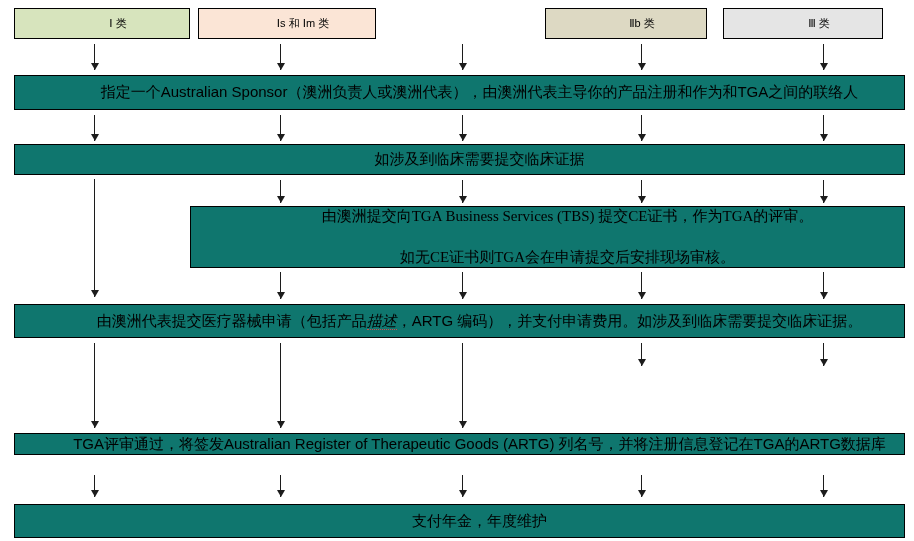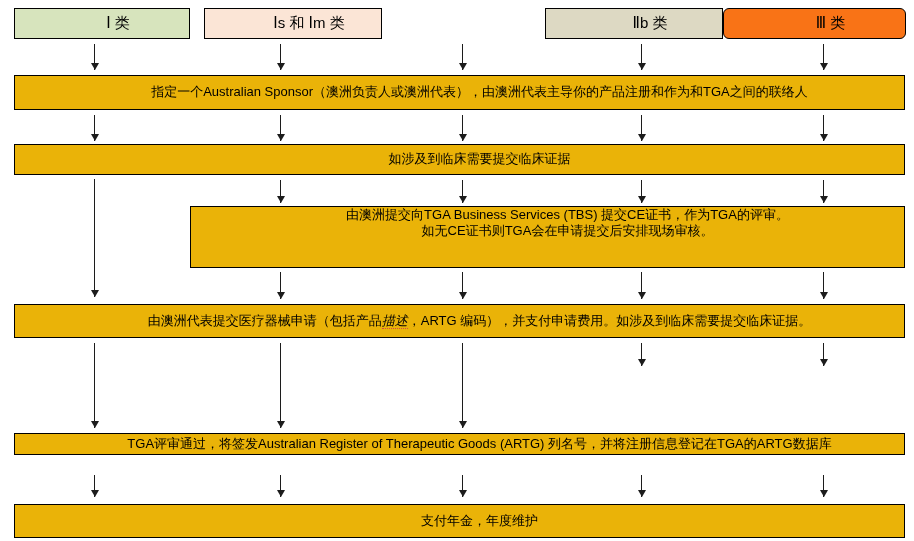--- a/index.html
+++ b/index.html
@@ -1,51 +1,51 @@
 <!DOCTYPE html>
 <html><head>
 <meta charset="utf-8">
 <style>
   html,body{margin:0;padding:0;background:#ffffff;}
   body{font-family:"Liberation Sans","DejaVu Sans",sans-serif;color:#000;}
   .canvas{position:relative;width:914px;height:541px;background:#fff;overflow:hidden;}
 
   
   .hdr{position:absolute;top:8px;height:31px;border:1px solid #000;box-sizing:border-box;
-       display:flex;align-items:center;justify-content:center;font-size:15px;padding-left:32px;}
+       display:flex;align-items:center;justify-content:center;font-size:11px;padding-left:32px;}
 
   
-  .pbox{position:absolute;background:#eab308;border:1.5px solid #000;box-sizing:border-box;
+  .pbox{position:absolute;background:#0f766e;border:1.5px solid #000;box-sizing:border-box;
         display:flex;flex-direction:column;align-items:center;justify-content:center;
-        font-size:13px;text-align:center;line-height:1.25;padding-left:40px;}
+        font-size:15px;text-align:center;line-height:1.25;padding-left:40px;}
   .pbox .ln{display:block;padding:0 6px;}
-  .tbs{justify-content:flex-start;}
+  .tbs{justify-content:space-between;font-family:Liberation Serif, serif;}
 
   
   .arrow{position:absolute;width:1px;background:#1c1c1c;}
   .arrow::after{content:"";position:absolute;bottom:0;left:-3.5px;width:0;height:0;
                 border:4px solid transparent;border-top:7px solid #1c1c1c;border-bottom:none;}
 
   .squiggle{border-bottom:1px dotted #d04a4a;font-style:italic;}
 </style>
 </head>
 <body>
 
 <div class="canvas">
 
   <div class="hdr" style="left: 14px; width: 176px; background-color: rgb(215, 228, 189);">
       <span>Ⅰ 类</span>
     </div>
-  <div class="hdr" style="left: 204px; width: 178px; background-color: rgb(251, 229, 214);">
+  <div class="hdr" style="left: 198px; width: 178px; background-color: rgb(251, 229, 214);">
       <span>Ⅰs 和 Ⅰm 类</span>
     </div>
-  <div class="hdr" style="left: 545px; width: 178px; background-color: rgb(221, 217, 195);">
+  <div class="hdr" style="left: 545px; width: 162px; background-color: rgb(221, 217, 195);">
       <span>Ⅱb 类</span>
     </div>
-  <div class="hdr" style="left: 723px; width: 183px; background-color: #f97316; border-radius: 6px;">
+  <div class="hdr" style="left: 723px; width: 160px; background-color: #e5e5e5;">
       <span>Ⅲ 类</span>
     </div>
 
   <div class="arrow" style="left:94px;top:44px;height:26px"></div>
   <div class="arrow" style="left:280px;top:44px;height:26px"></div>
   <div class="arrow" style="left:462px;top:44px;height:26px"></div>
   <div class="arrow" style="left:641px;top:44px;height:26px"></div>
   <div class="arrow" style="left:823px;top:44px;height:26px"></div>
 
   <div class="pbox" style="left:14px;top:75px;width:891px;height:35px">

